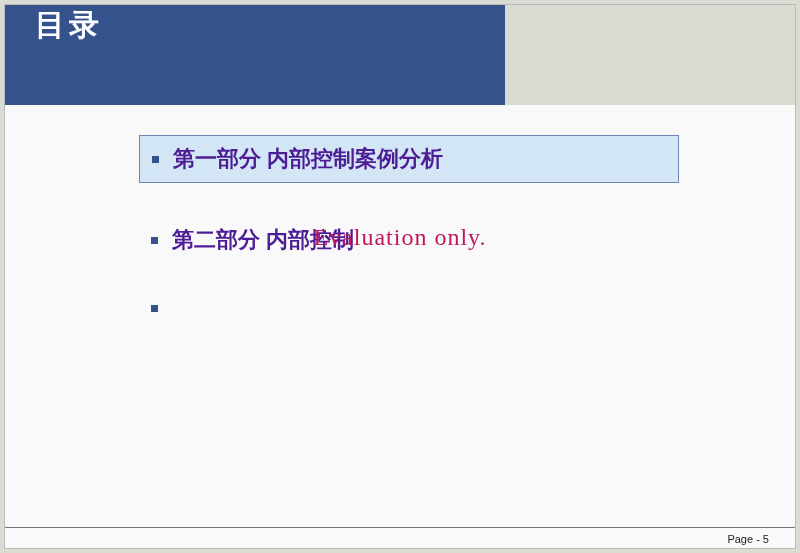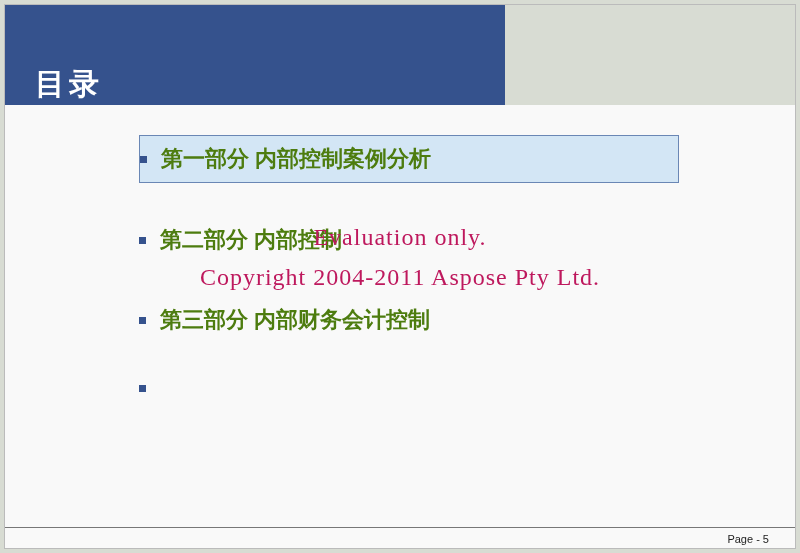--- a/index.html
+++ b/index.html
@@ -33,43 +33,43 @@
       background: #d8dcd3;
     }
     .titlebox {
       position: absolute;
       top: 0;
       left: 0;
       width: 500px;
       height: 100px;
       background: #35528d;
       display: flex;
-      align-items: flex-end;
+      align-items: flex-start;
       padding-left: 30px;
     }
     .titlebox h1 {
       color: #ffffff;
       font-size: 30px;
       font-weight: bold;
       letter-spacing: 4px;
     }
     .content {
       position: absolute;
       top: 130px;
       left: 134px;
       width: 540px;
     }
     .item {
       display: flex;
       align-items: center;
       margin-bottom: 34px;
-      padding: 8px 0;
+      padding: 8px 12px;
       font-size: 22px;
       font-weight: bold;
-      color: #4d7c0f;
+      color: #4c1d95;
     }
     .item.highlight {
       background: #d3e6f5;
       border: 1px solid #6a87b5;
     }
     .bullet {
       width: 7px;
       height: 7px;
       background: #35528d;
       margin-right: 14px;
@@ -120,28 +120,23 @@
     <div class="item highlight">
       <span class="bullet"></span>
       <span>第一部分  内部控制案例分析</span>
     </div>
     <div class="item">
       <span class="bullet"></span>
       <span>第二部分  内部控制</span>
     </div>
     <div class="item">
       <span class="bullet"></span>
-      <span>第三部分  内部财务会计控制</span>
-    </div>
-    <div class="item">
-      <span class="bullet"></span>
     </div>
   </div>
 
   <div class="watermark">
     <div>Evaluation only.</div>
-    <div>Copyright 2004-2011 Aspose Pty Ltd.</div>
   </div>
 
   <div class="bottomline"></div>
   <div class="pagenum">Page  -  5</div>
 
 </div>
 
 </body></html>

